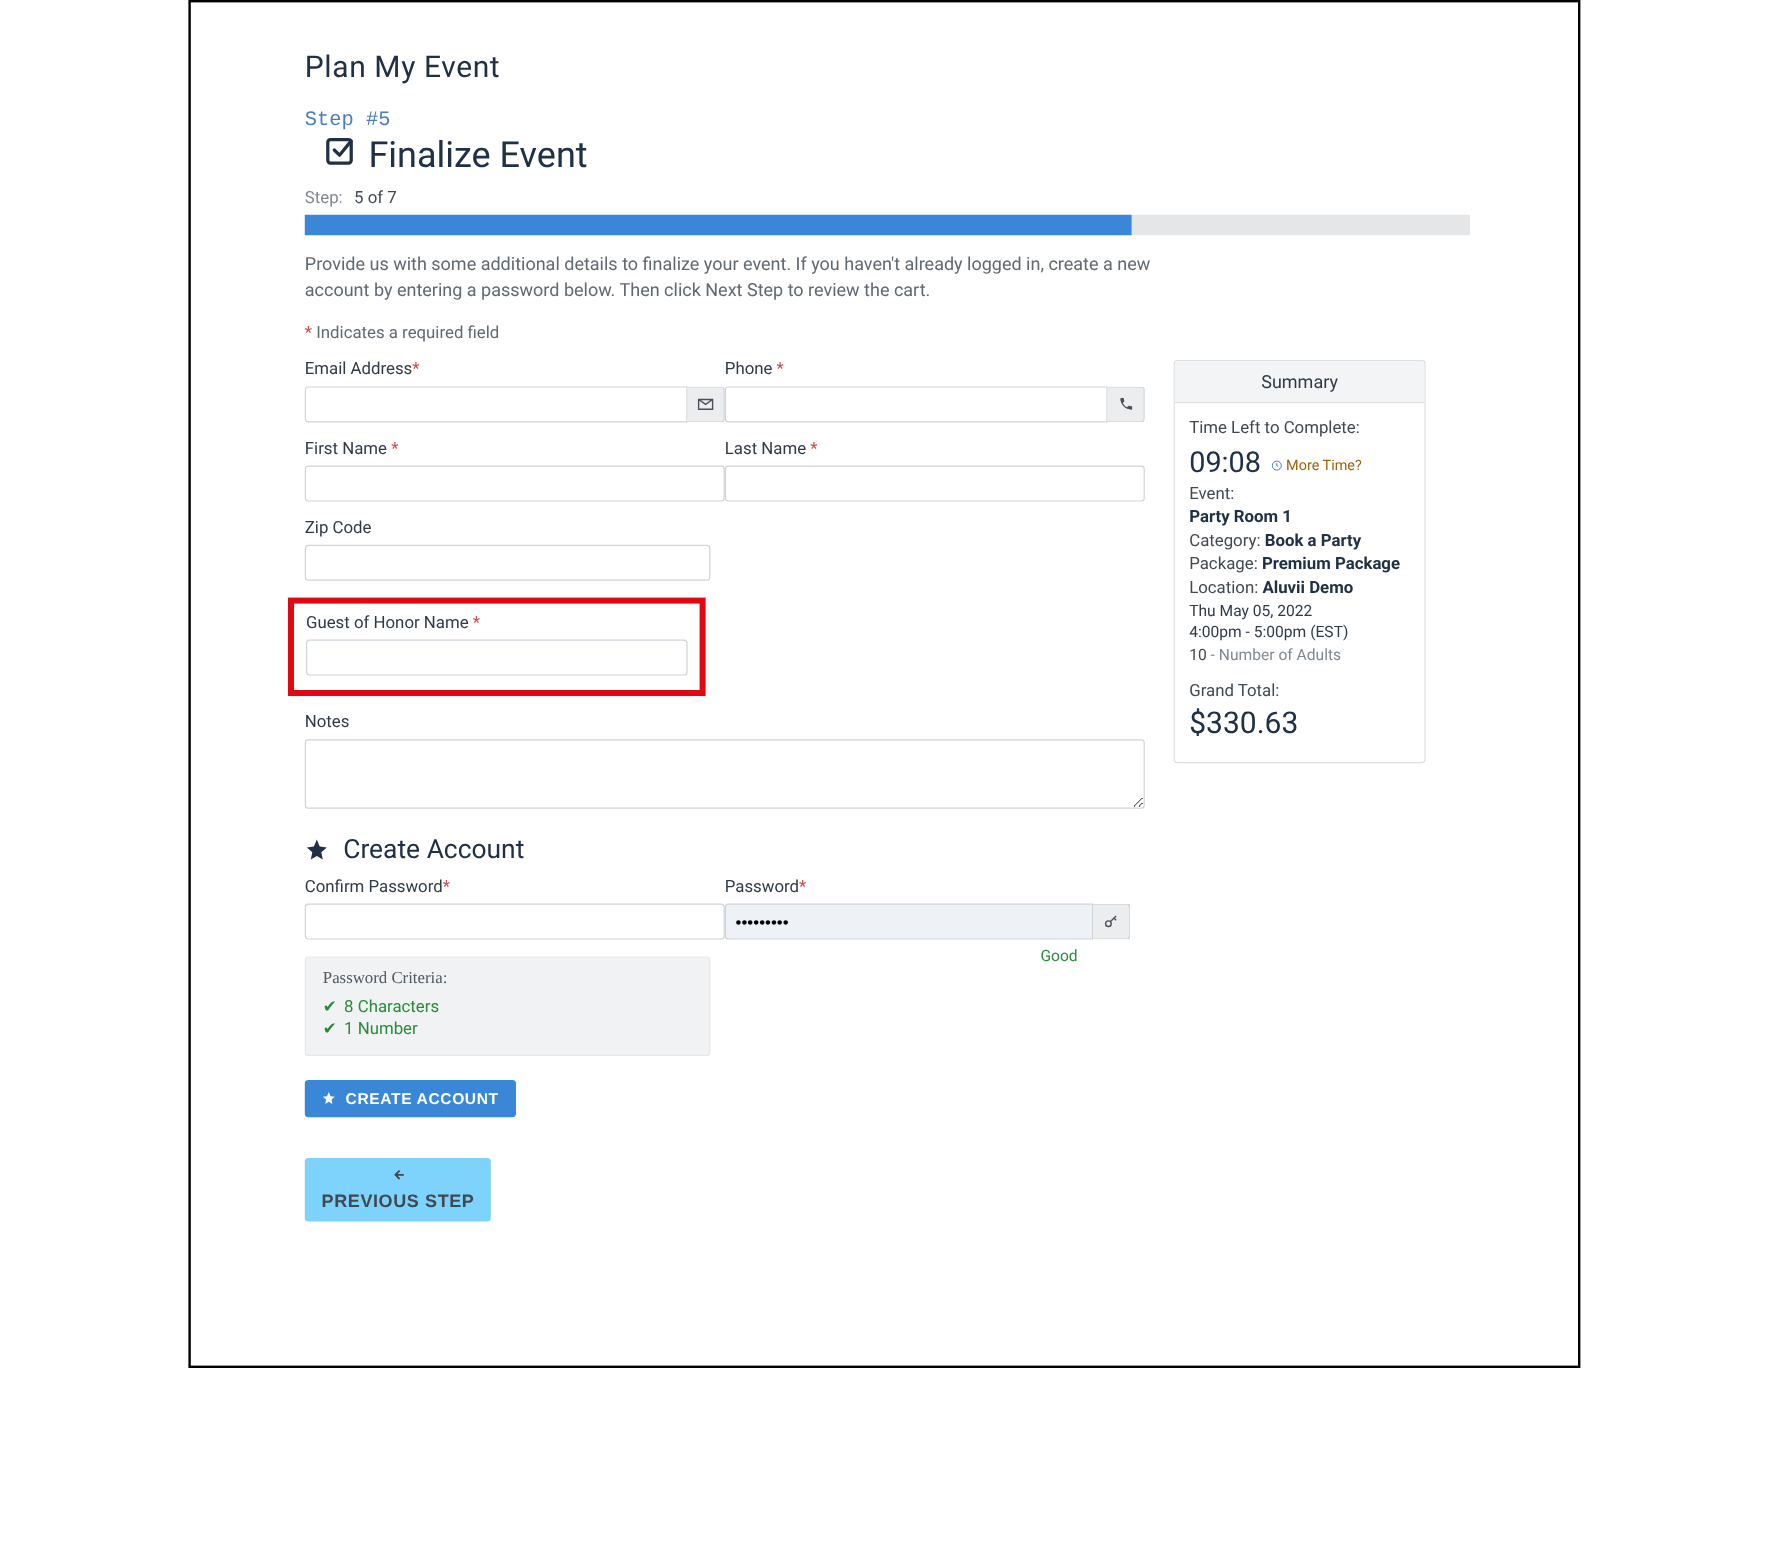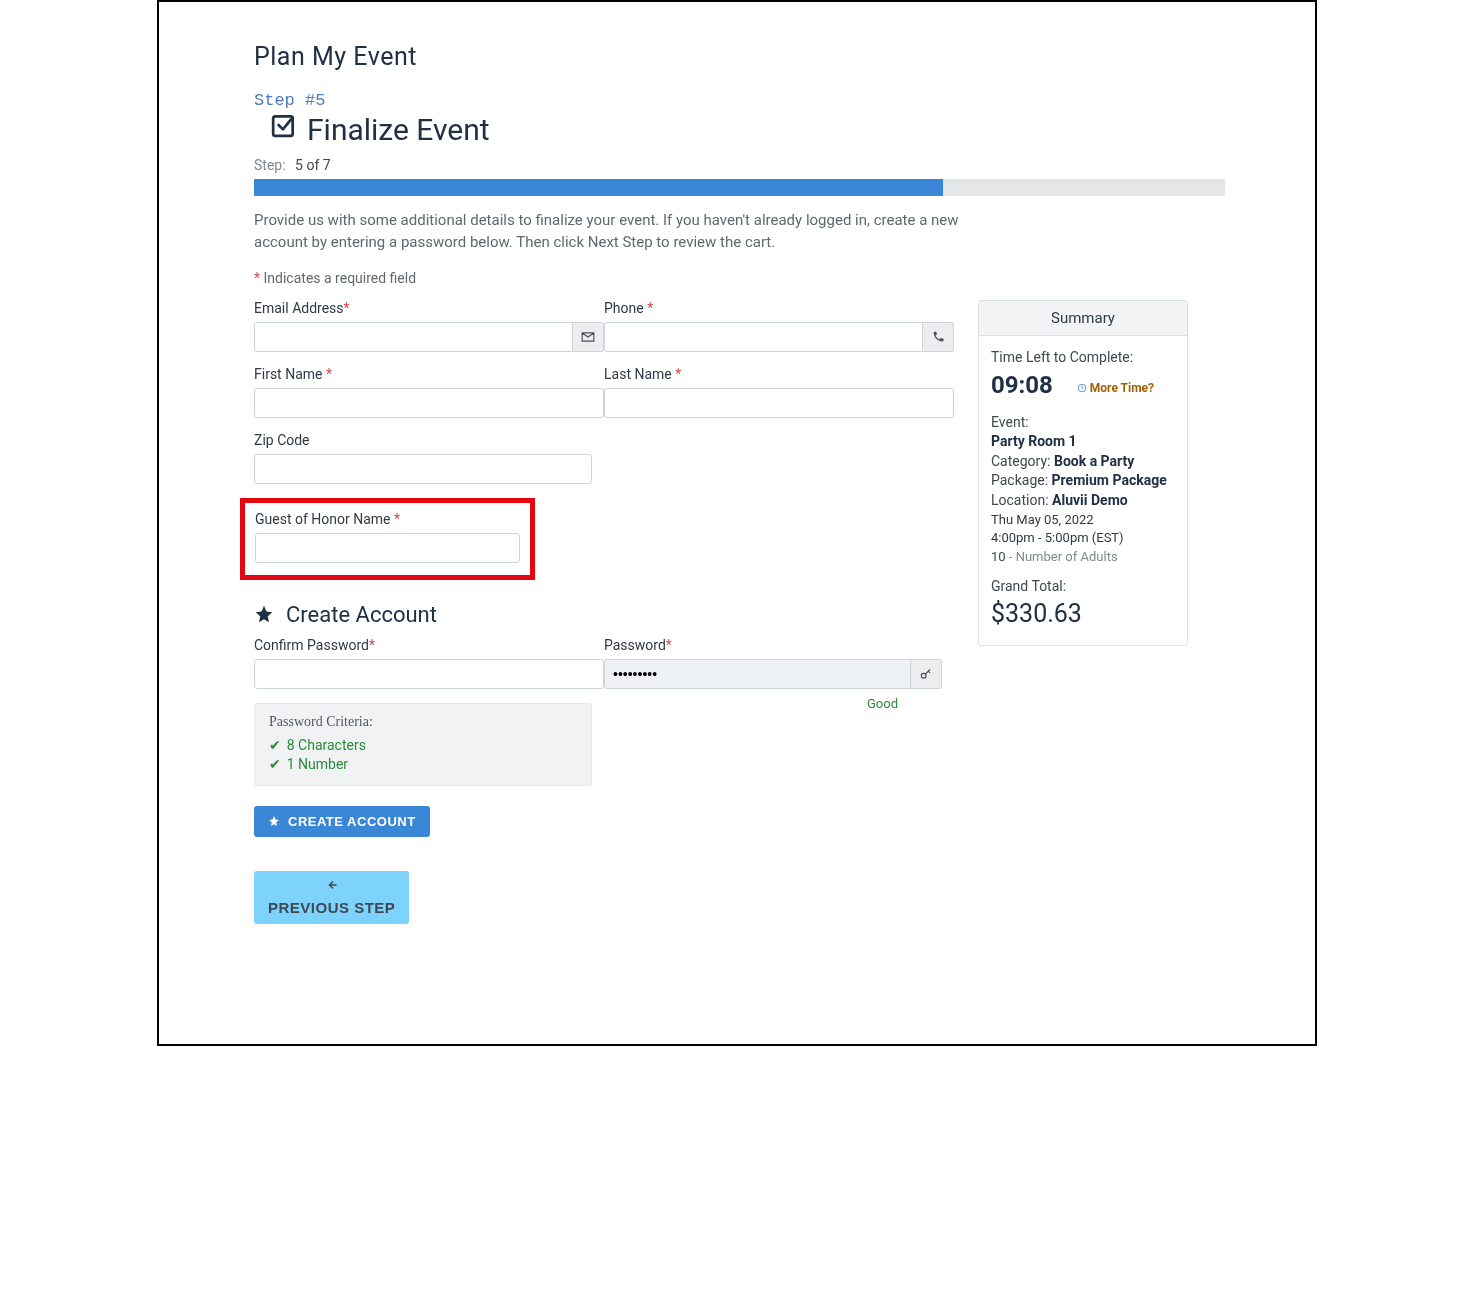--- a/index.html
+++ b/index.html
@@ -25,37 +25,37 @@
 .form-group.half { flex:1 1 0; }
 .form-group.single { width:338px; }
 .form-label { font-size:14px; color:#303a46; margin-bottom:6px; }
 .form-group.full { width:100%; }
 .req { color:#d14a4a; }
 .input-wrap { display:flex; }
 .text-input { height:30px; border:1px solid #cfd4d9; border-radius:3px; padding:0 8px; font-size:14px; width:100%; background:#fff; }
 .input-group-append { width:34px; height:30px; border:1px solid #cfd4d9; border-left:none; background:#ebedef; display:flex; align-items:center; justify-content:center; border-radius:0 3px 3px 0; color:#4a5058;}
 .input-wrap .text-input.with-append { border-radius:3px 0 0 3px; }
 .textarea { width:100%; height:58px; border:1px solid #cfd4d9; border-radius:3px; padding:6px 8px; font-size:14px; font-family:inherit; resize:both; }
-.highlight-box { border:5px solid #e30613; padding:8px 10px 12px 10px; margin-bottom:14px; width:295px; margin-left:-14px;}
+.highlight-box { border:5px solid #e30613; padding:8px 10px 12px 10px; margin-bottom:14px; width:348px; margin-left:-14px;}
 .highlight-box .form-group { width:100%; }
 .section-title { display:flex; align-items:center; gap:12px; font-size:22px; color:#203045; font-weight:400; margin-top:22px; }
 .section-title svg { width:20px; height:20px; fill:#203045; }
 .password-input { height:30px; border:1px solid #cfd4d9; background:#eef2f7; border-radius:3px 0 0 3px; width:100%; padding:0 8px; font-size:14px;}
 .password-strength { position:absolute; right:44px; font-size:13px; color:#2a8a3a; line-height:30px; }
 .criteria-box { background:#f1f2f3; border:1px solid #e6e7e9; border-radius:3px; padding:10px 14px; margin-top:10px; width:338px; font-size:14px; color:#505860; }
 .criteria-box .title { margin-bottom:6px;font-family:Liberation Serif, serif; }
 .criteria-item { color:#2a8a3a; font-size:14px; line-height:1.4;}
 .criteria-item .chk { margin-right:6px; }
 .btn-primary { background:#3a87d8; color:#fff; border:none; border-radius:3px; padding:8px 14px; font-size:13px; font-weight:600; letter-spacing:0.5px; display:inline-flex; align-items:center; gap:8px; cursor:pointer; margin-top:20px;}
 .btn-secondary { background:#7dd3fc; color:#404850; border:none; border-radius:3px; padding:8px 14px; font-size:15px; font-weight:600; letter-spacing:0.5px; display:inline-flex; align-items:center; gap:8px; cursor:pointer; margin-top:34px;flex-direction:column;}
 .summary-panel { border:1px solid #dde0e3; border-radius:3px; overflow:hidden; }
 .summary-header { background:#f3f4f5; border-bottom:1px solid #dde0e3; text-align:center; padding:8px; font-size:15px; color:#303a46; }
 .summary-body { padding:12px 12px 14px 12px; font-size:14px; color:#404850; line-height:1.4;}
 .summary-body .time-label { font-size:14px; }
-.summary-body .time-row { display:flex; align-items:baseline; gap:24px; margin-top:2px; margin-bottom:10px;font-weight:bold;}
+.summary-body .time-row { display:flex; align-items:baseline; gap:8px; margin-top:2px; }
 .summary-body .time-val { font-size:24px; color:#203045; }
 .summary-body .more-time { color:#a16207; font-size:12px; text-decoration:none; display:inline-flex; align-items:center; gap:3px;}
 .summary-body .kv { font-size:14px; }
 .summary-body .kv .b { font-weight:700; color:#203045;}
 .summary-body .date-line { font-size:13px; color:#303a46; }
 .summary-body .muted { color:#808890; font-size:13px;}
 .summary-body .grand-label { margin-top:10px; }
 .summary-body .grand-total { font-size:25px; color:#203045; }
 .pw-wrapper { position:relative; width:338px;}
 </style>
@@ -150,20 +150,26 @@
 
       <div class="highlight-box">
         <div class="form-group">
           <label class="form-label">
             <span>Guest of Honor Name</span> <span class="req">*</span>
           </label>
           <input class="text-input" type="text" value="" style="">
         </div>
       </div>
 
+      <div class="form-group full">
+        <label class="form-label">
+          <span>Notes</span>
+        </label>
+        <textarea class="textarea" style=""></textarea>
+      </div>
 
       <div class="section-title">
         <svg viewBox="0 0 24 24">
               <path d="M12 2l2.9 6.9L22 9.8l-5.5 4.9L18 22l-6-3.6L6 22l1.5-7.3L2 9.8l7.1-.9z"></path>
             </svg>
         <span>Create Account</span>
       </div>
 
       <div class="form-row" style="margin-top:10px;">
         <div class="form-group half">

